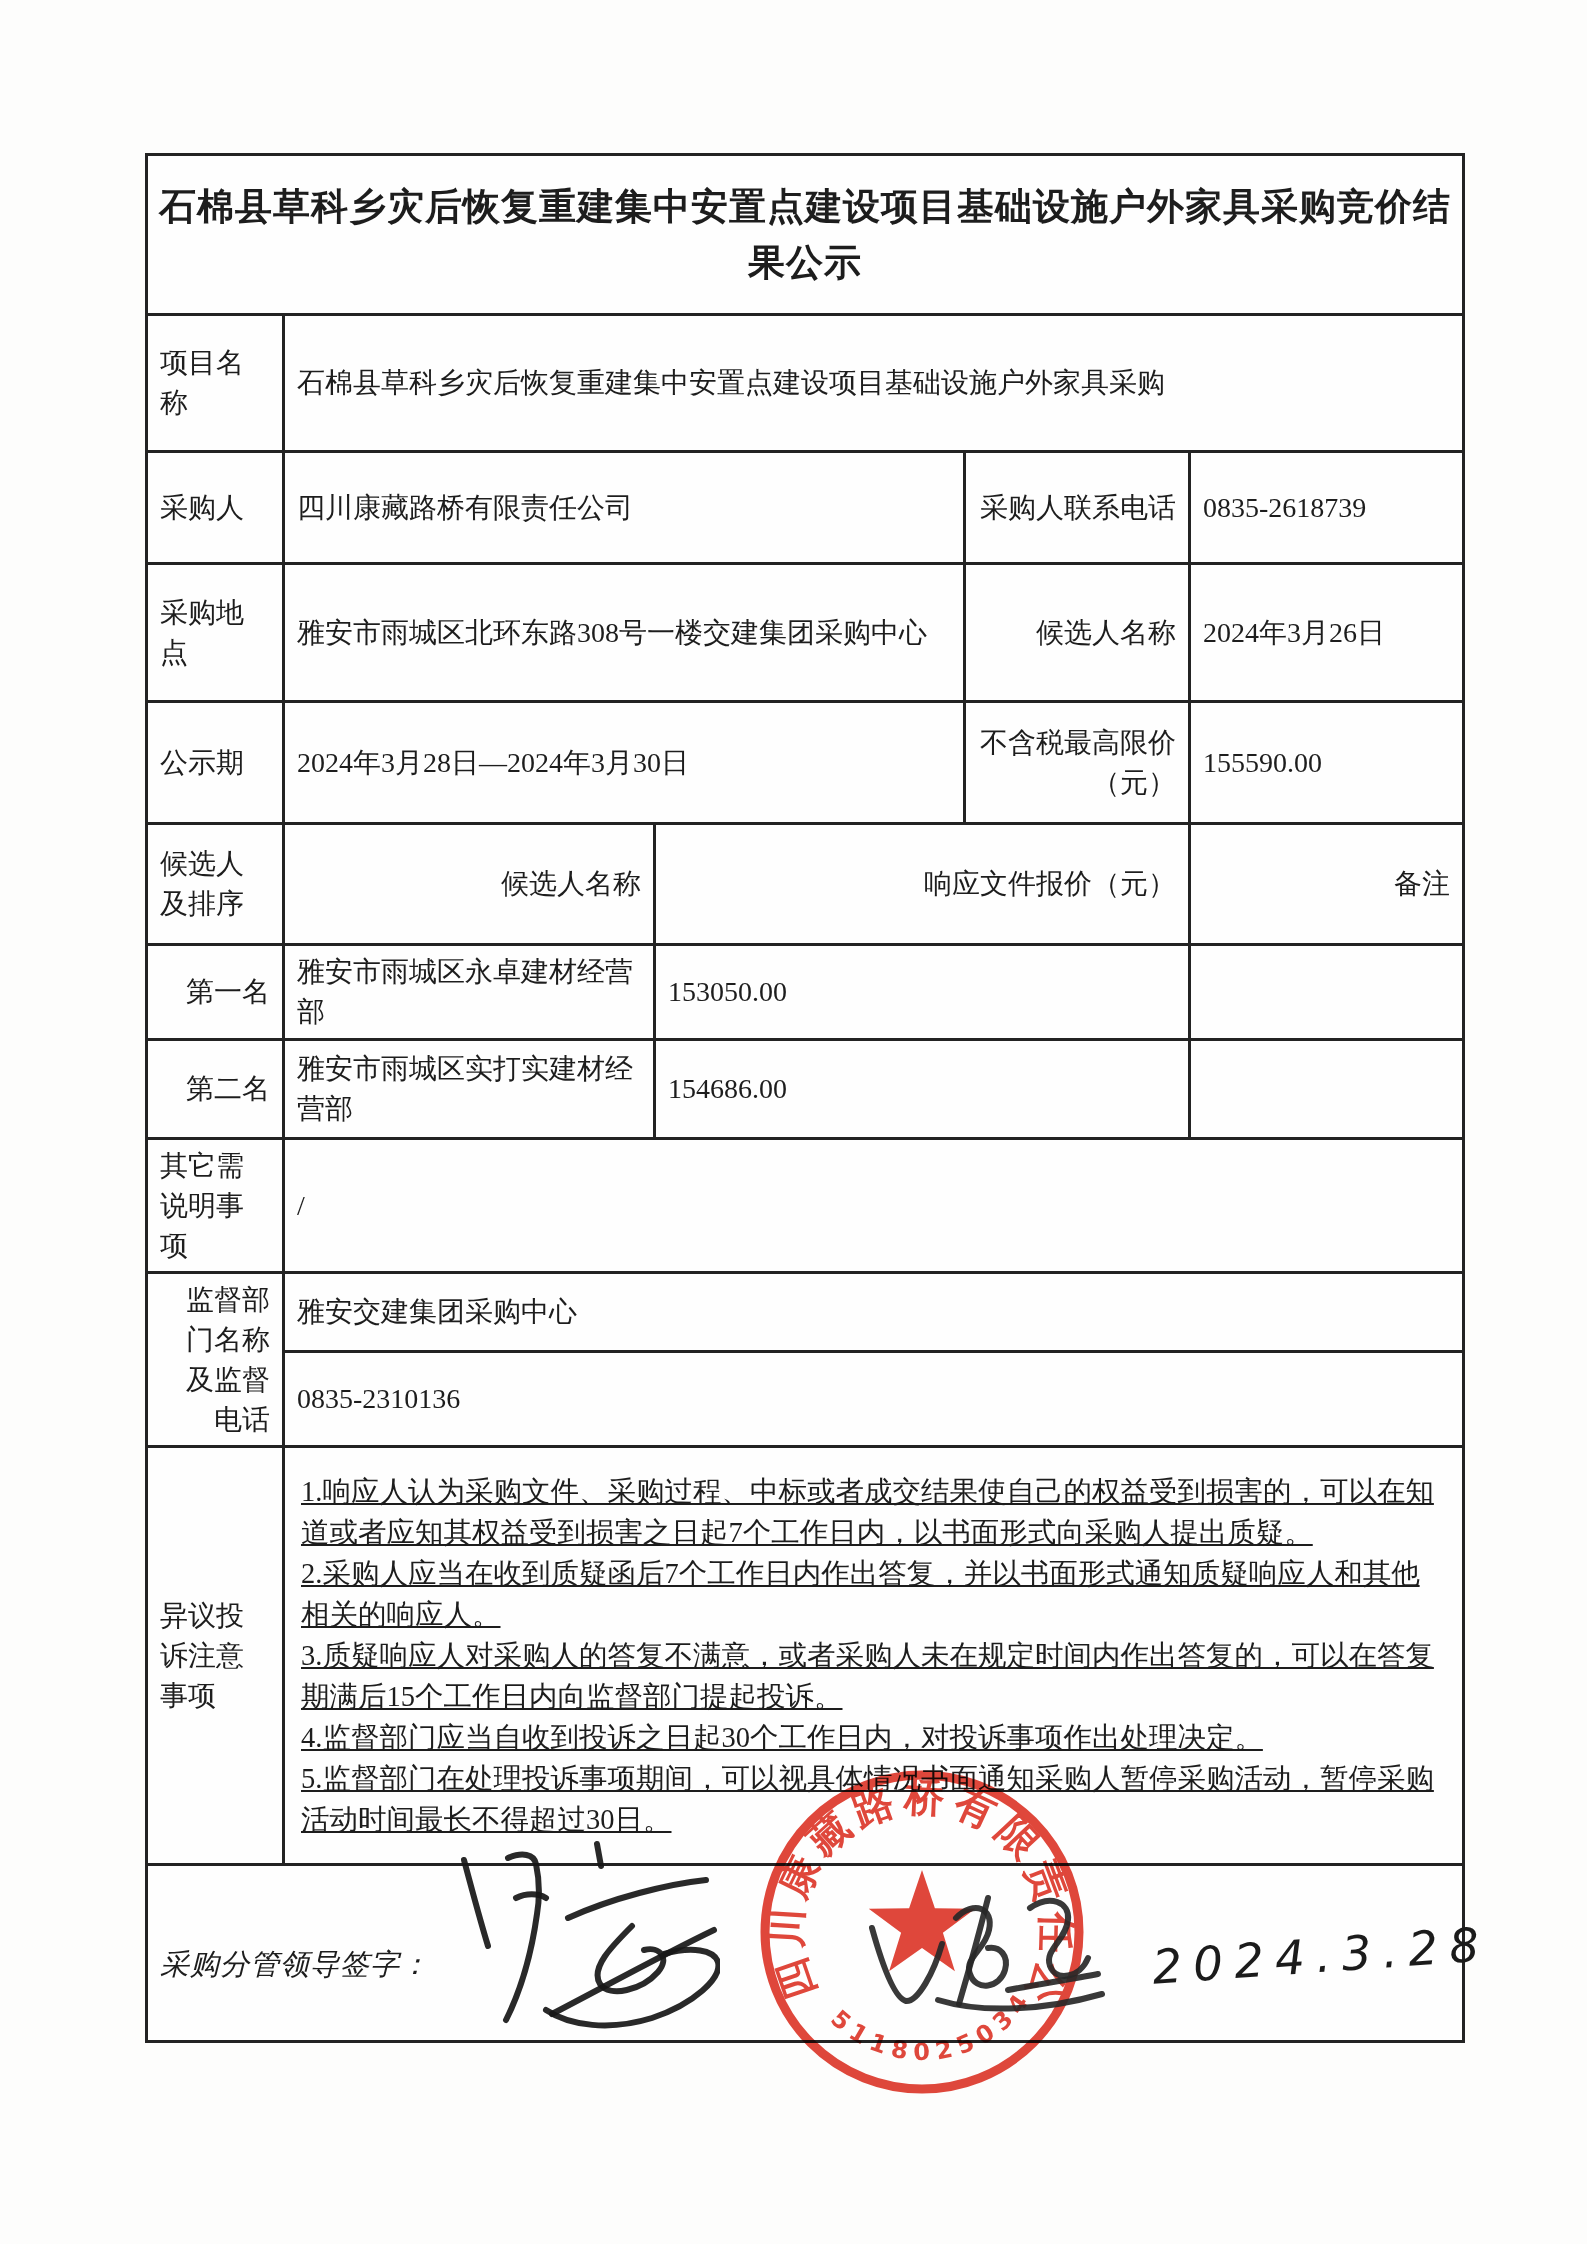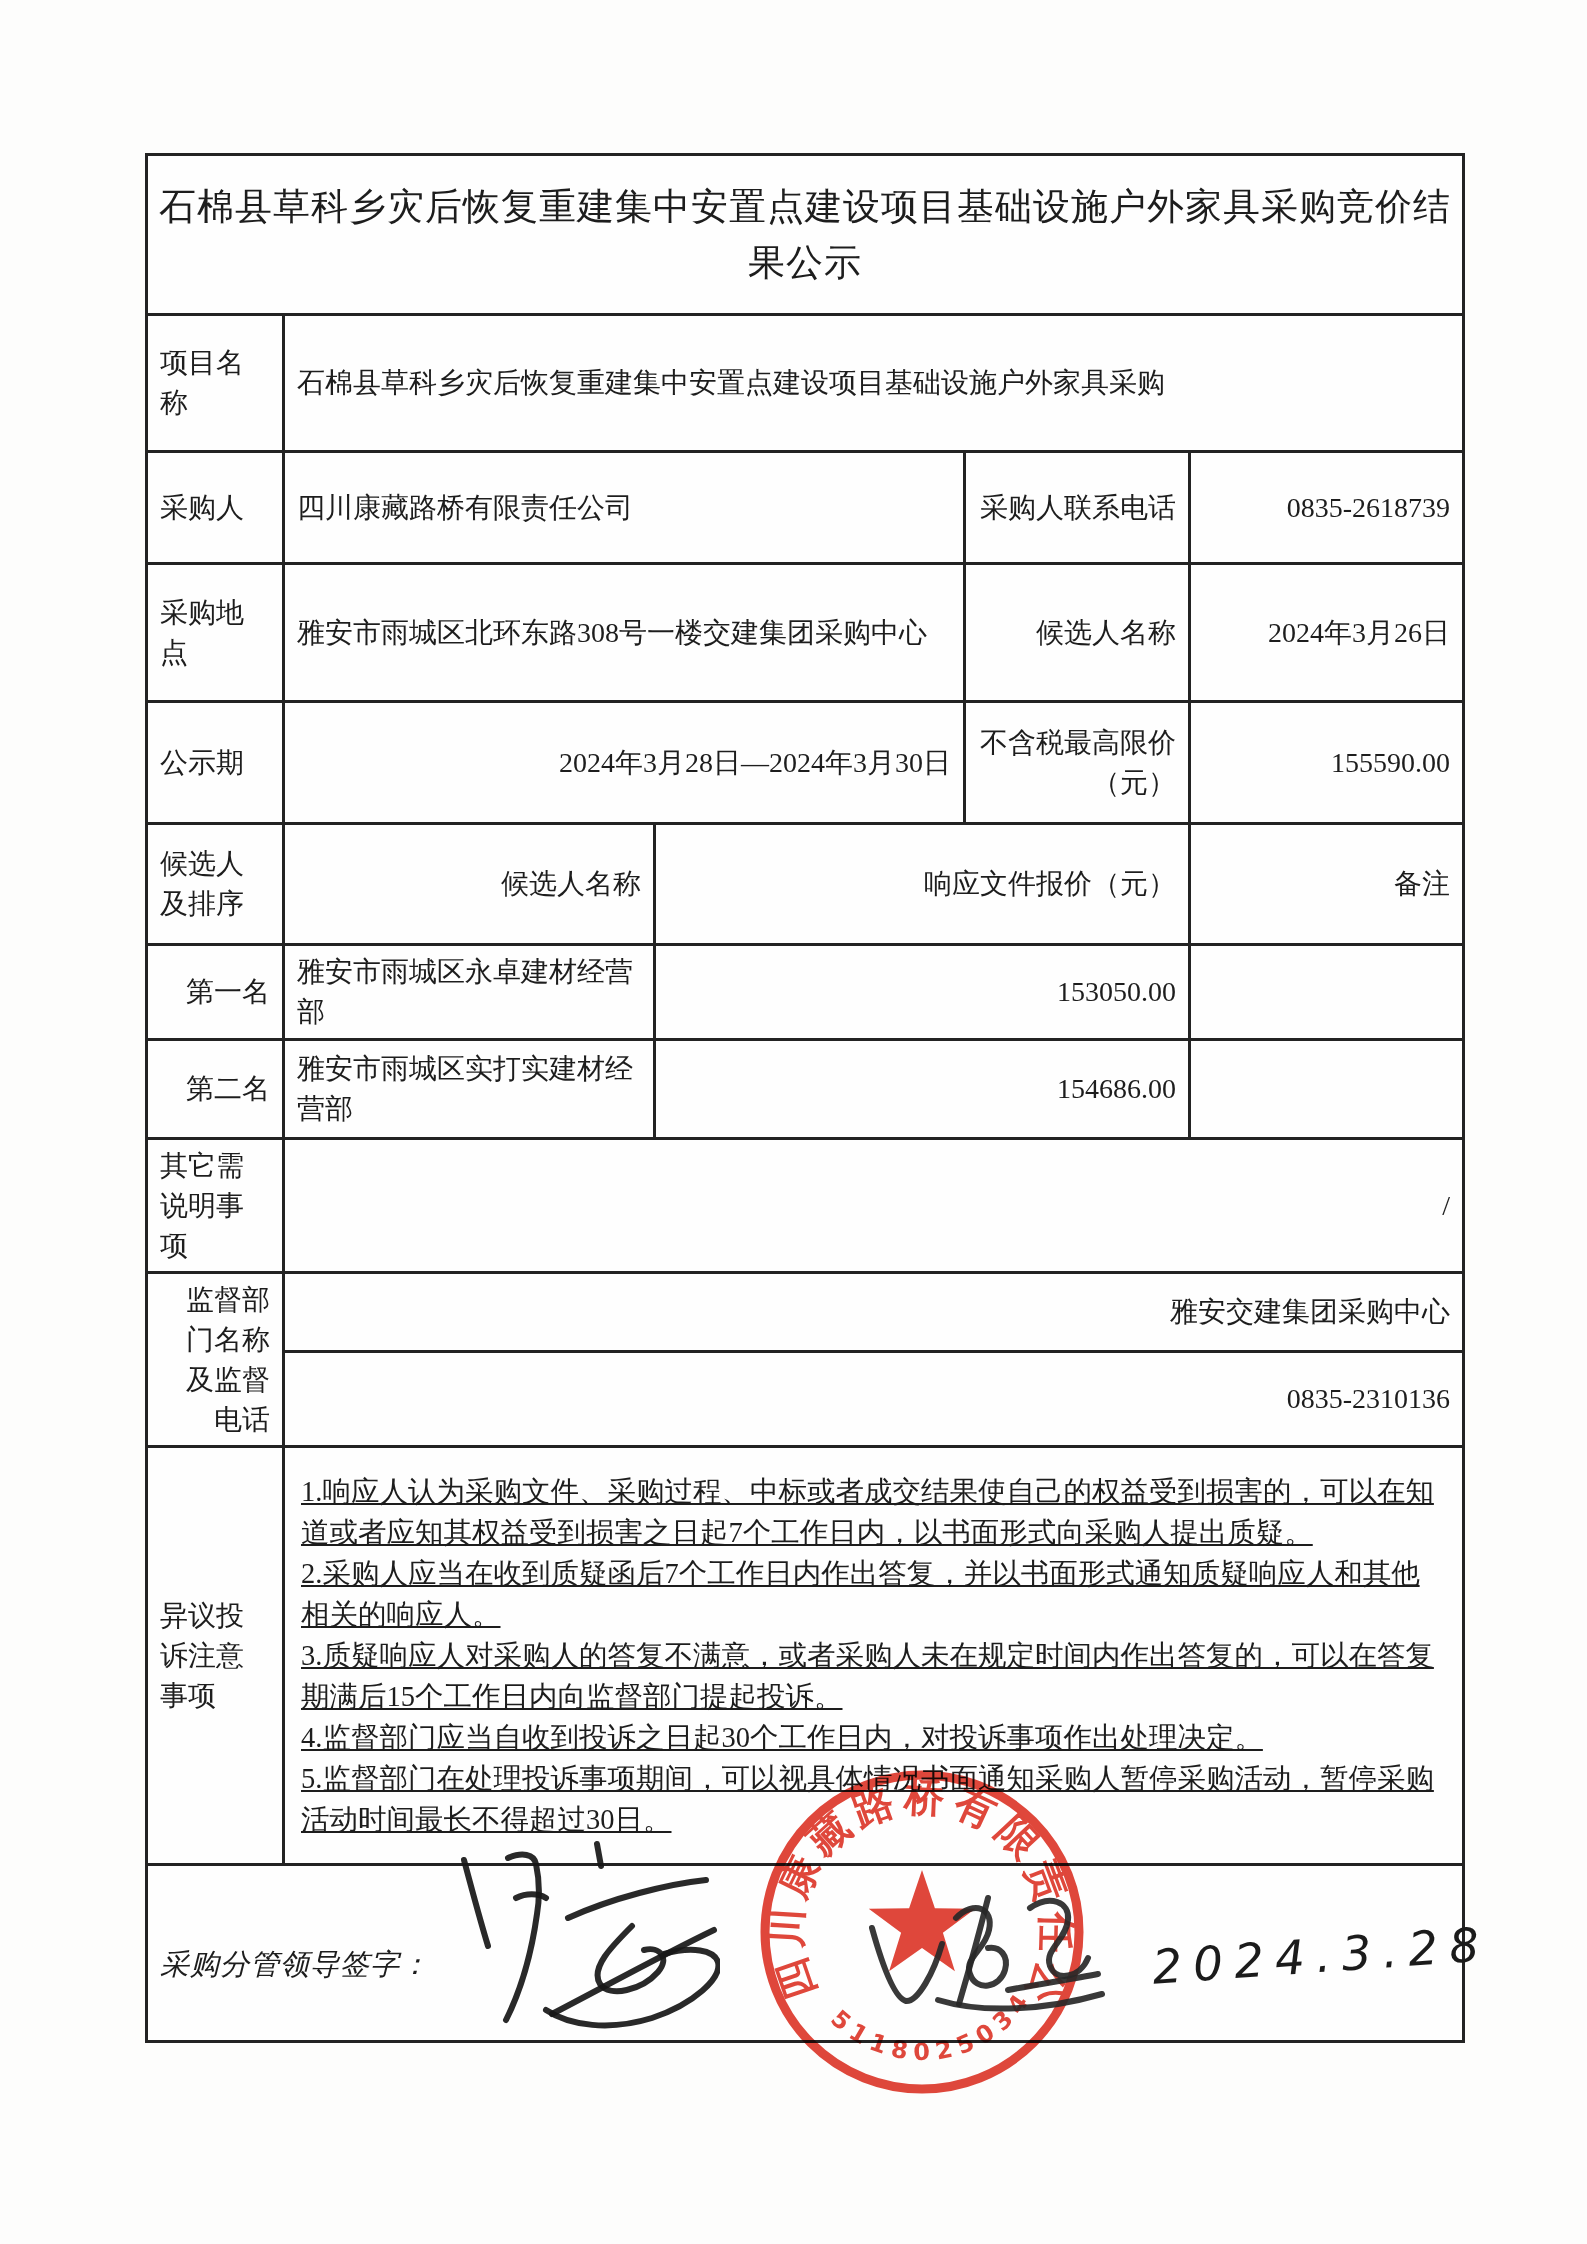--- a/index.html
+++ b/index.html
@@ -17,27 +17,27 @@
   }
   .doc-table td{
     border:3px solid #232323;
     padding:6px 12px;
     font-size:28px;line-height:1.42;
     vertical-align:middle;
     word-break:break-all;
     overflow:hidden;
   }
   td.title-cell{
-    font-size:37px;font-weight:normal;text-align:center;
+    font-size:37px;font-weight:bold;text-align:center;
     line-height:1.5;letter-spacing:1px;padding:18px 10px;
   }
   td.lbl{text-align:left;}
   td.lbl-center{text-align:right;}
   td.val{text-align:left;}
-  td.val-center{text-align:right;}
+  td.val-center{text-align:left;}
   td.notice-cell{vertical-align:middle;padding:16px 16px;}
   .notice-text{
     display:block;white-space:pre-wrap;
     font-size:28.5px;line-height:41px;text-align:left;text-decoration:underline;
   }
   td.sign-row{position:relative;padding:0;font-style:italic;}
   .sign-label{
     position:absolute;left:12px;top:78px;
     font-size:29px;letter-spacing:1px;
   }

